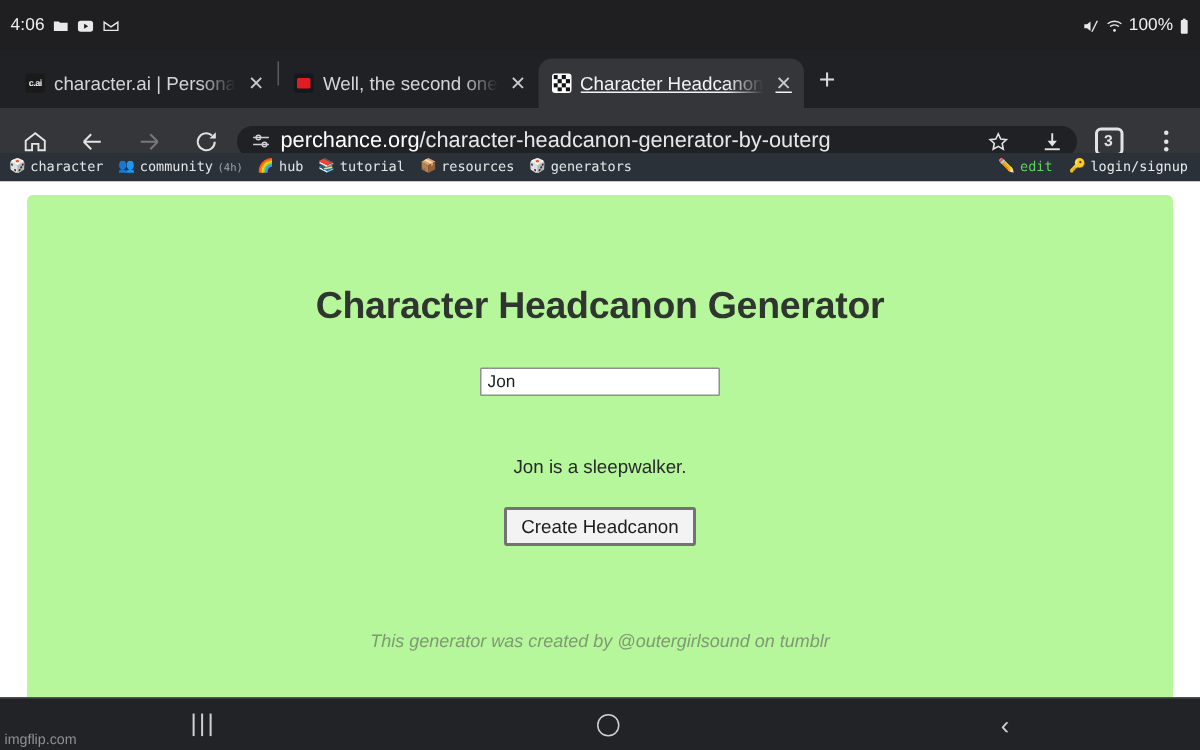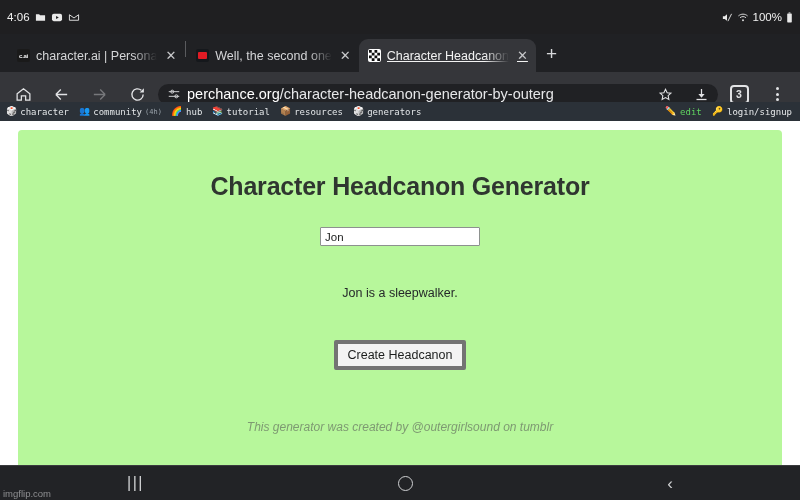--- a/index.html
+++ b/index.html
@@ -135,21 +135,21 @@
   .page {
     position: absolute; left: 0; right: 0; top: 19px; bottom: 0;
     background: #ffffff;
     padding: 9px 18px 0 18px;
   }
   .panel {
     width: 100%; height: 100%;
     background: #b7f79b;
     border-radius: 4px 4px 0 0;
     display: flex; flex-direction: column; align-items: center;
-    padding-top: 42px;
+    padding-top: 60px;
     position: relative;
   }
   .gen-title {
     font-size: 25px; font-weight: bold; color: #2f3630;
     letter-spacing: -.2px; text-align: center;
   }
   .gen-input {
     margin-top: 26px;
     width: 160px; height: 19px;
     background: #ffffff;
@@ -159,23 +159,23 @@
     font-family: "Liberation Sans", sans-serif;
     padding: 0 4px;
     border-radius: 1px;
     outline: none;
   }
   .gen-result {
     margin-top: 40px;
     font-size: 12.5px; color: #25292a; text-align: center;
   }
   .gen-btn {
-    margin-top: 40px;
+    margin-top: 20px;
     background: #f3f3f3;
-    border: 4px solid #737373;
+    border: 2px solid #737373;
     border-radius: 2px;
     color: #1b1d1c;
     font-size: 12.5px;
     font-family: "Liberation Sans", sans-serif;
     padding: 4px 10px;
   }
   .gen-credit {
     position: absolute; left: 0; right: 0; top: 290px;
     text-align: center;
     font-style: italic;

